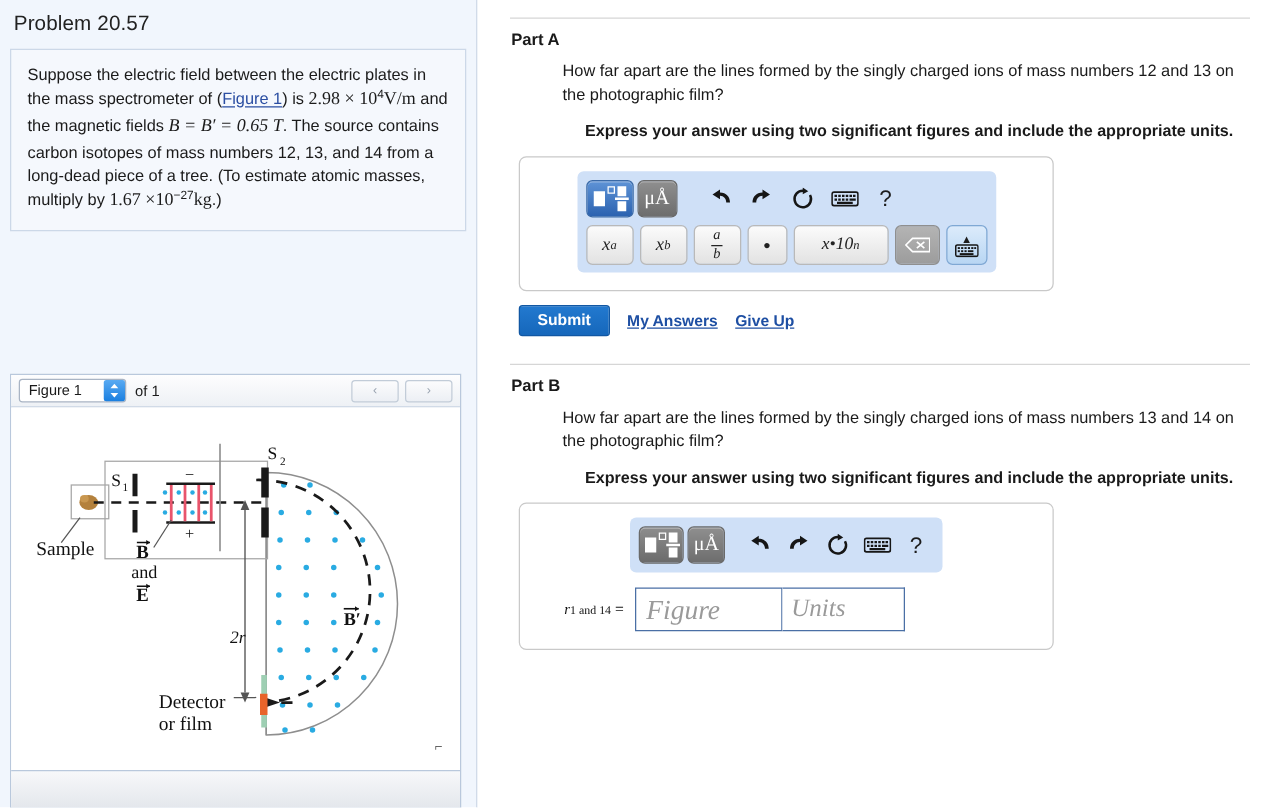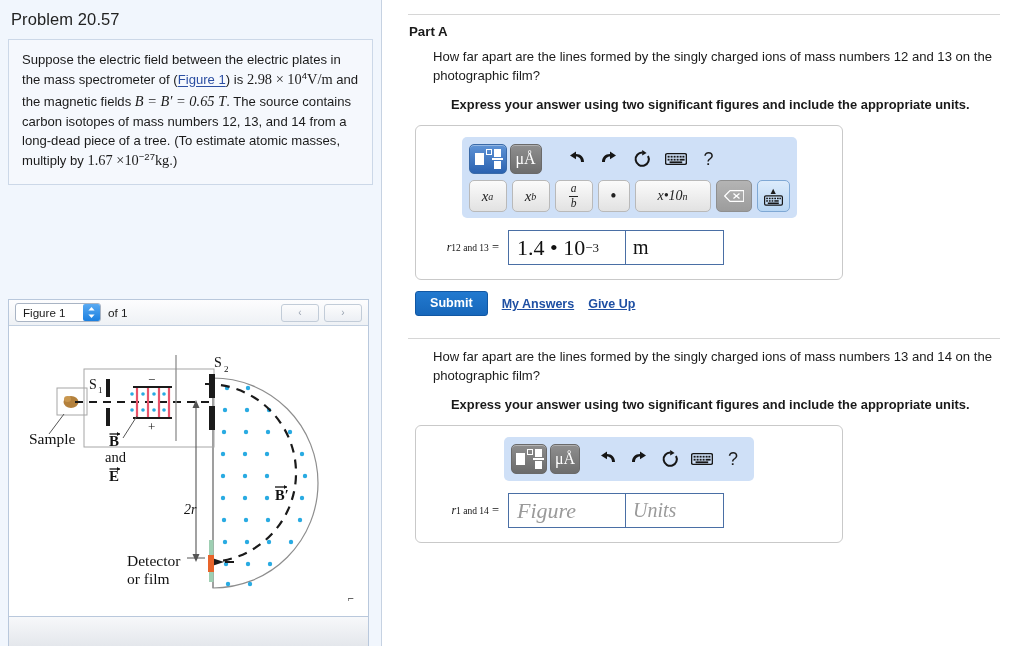--- a/index.html
+++ b/index.html
@@ -121,21 +121,21 @@
     position: relative;
   }
   .hr-top {
     height: 1px; background: #d6d6d6;
     margin: 14px 24px 0 26px;
   }
   .part-head {
     font-size: 13.3px; font-weight: bold; color: #1a1a1a;
     padding: 9px 0 0 27px;
   }
-  .part-body { padding: 0 28px 0 51px; }
+  .part-body { padding: 0 28px 0 68px; }
   .q-text {
     font-size: 13.1px; color: #1a1a1a;
     line-height: 1.42;
     padding-top: 9px;
   }
   .q-instr {
     font-size: 12.9px; font-weight: bold; color: #1a1a1a;
     padding-top: 12px;
     margin-left: 18px;
   }
@@ -562,39 +562,32 @@
                   <rect x="7.6" y="5.2" width="1.7" height="1.5"></rect>
                     <rect x="10.3" y="5.2" width="4.4" height="1.5"></rect>
                   <rect x="3.8" y="7.5" width="11" height="1.5"></rect>
                 </g>
               </svg>
             </span>
           </div>
         </div>
       </div>
 
-      <div class="answer-row">
-        <div class="answer-label"><span>r</span><span class="sub">12 and 13</span><span class="eq"> = </span></div>
-        <div class="val-field">
-            <span>1.4 • 10</span>
-            <span class="expo">−3</span>
-          </div>
-        <div class="unit-field">m</div>
-      </div>
     </div>
 
     <div class="action-row">
       <div class="submit-btn">Submit</div>
       <div class="link-btn">My Answers</div>
       <div class="link-btn">Give Up</div>
     </div>
 
 
     <div class="hr-mid"></div>
 
+    <div class="part-head">Part B</div>
     <div class="part-body">
       <div class="q-text">How far apart are the lines formed by the singly charged ions of mass numbers 13 and 14 on the photographic film?</div>
       <div class="q-instr">Express your answer using two significant figures and include the appropriate units.</div>
     </div>
 
     <div class="answer-box">
       <div class="mathbar compact">
         <div class="mathbar-row1">
           <div class="tbtn btn-tmpl grey2">
             <span class="tmpl-glyph">

